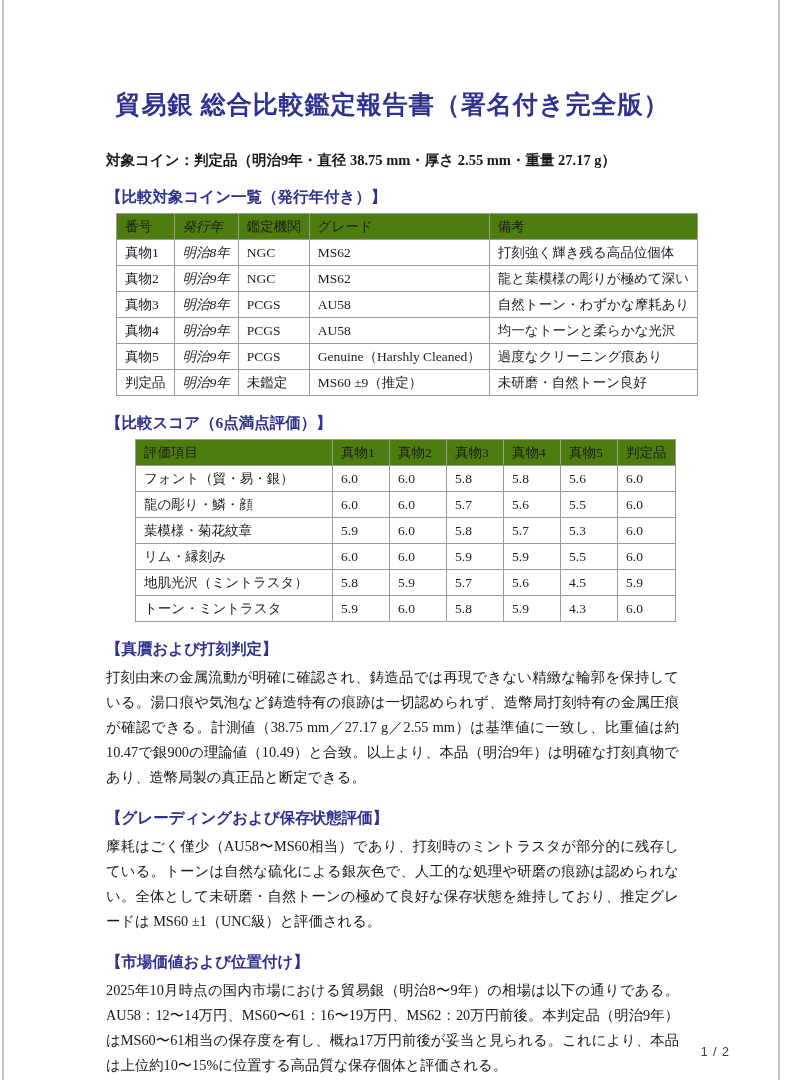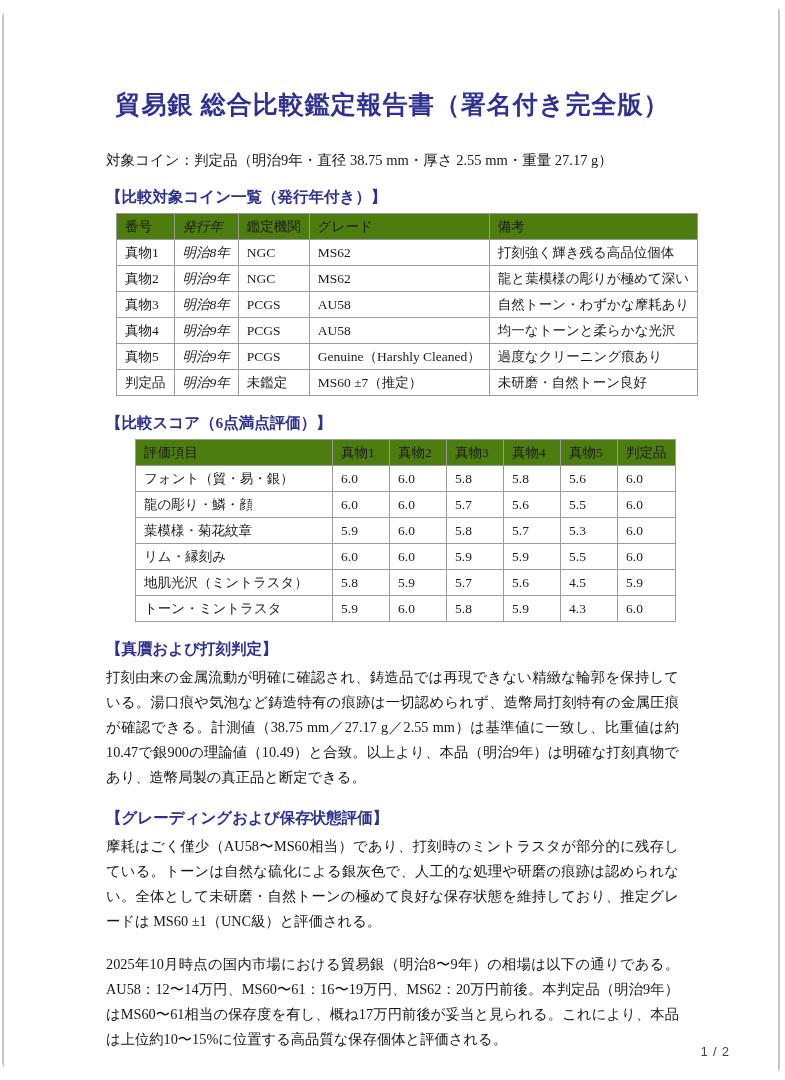--- a/index.html
+++ b/index.html
@@ -5,38 +5,38 @@
   html, body { margin: 0; padding: 0; background: #ffffff; }
   .page {
     position: relative;
     width: 785px;
     height: 1080px;
     background: #ffffff;
     font-family: "Liberation Serif", "DejaVu Serif", serif;
     color: #1b1b1b;
     overflow: hidden;
     margin: 0 auto;
-    border-radius: 26px;
   }
   .edge { position: absolute; top: 0; bottom: 0; width: 2px; background: #c6c6cc; }
   .edge-left { left: 2px; }
   .edge-right { right: 5px; }
   .content { padding: 88px 106px 0 106px; }
   .doc-title {
     font-size: 25px;
     font-weight: bold;
     color: #2e3190;
     text-align: center;
     letter-spacing: 1px;
     margin: 0 0 30px 0;
   }
   .subject-line {
     font-size: 14.5px;
     margin: 0 0 8px 0;
     color: #171717;
+    font-weight: bold;
   }
   .sec-heading {
     font-size: 15.5px;
     font-weight: bold;
     color: #2e3190;
     margin: 17px 0 5px 0;
   }
   table {
     border-collapse: collapse;
     font-size: 13.5px;
@@ -135,21 +135,21 @@
             <td>真物5</td>
             <td>明治9年</td>
             <td>PCGS</td>
             <td>Genuine（Harshly Cleaned）</td>
             <td>過度なクリーニング痕あり</td>
           </tr>
           <tr>
             <td>判定品</td>
             <td>明治9年</td>
             <td>未鑑定</td>
-            <td>MS60 ±7（推定）</td>
+            <td>MS60 ±9（推定）</td>
             <td>未研磨・自然トーン良好</td>
           </tr>
         </tbody>
     </table>
 
     <div class="sec-heading">【比較スコア（6点満点評価）】</div>
     <table class="score-table">
       <thead>
           <tr>
             <th>評価項目</th>
@@ -223,19 +223,20 @@
       <div class="sec-heading">【真贋および打刻判定】</div>
       <p class="body-para">打刻由来の金属流動が明確に確認され、鋳造品では再現できない精緻な輪郭を保持している。湯口痕や気泡など鋳造特有の痕跡は一切認められず、造幣局打刻特有の金属圧痕が確認できる。計測値（38.75 mm／27.17 g／2.55 mm）は基準値に一致し、比重値は約10.47で銀900の理論値（10.49）と合致。以上より、本品（明治9年）は明確な打刻真物であり、造幣局製の真正品と断定できる。</p>
     </div>
 
     <div class="para-block">
       <div class="sec-heading">【グレーディングおよび保存状態評価】</div>
       <p class="body-para">摩耗はごく僅少（AU58〜MS60相当）であり、打刻時のミントラスタが部分的に残存している。トーンは自然な硫化による銀灰色で、人工的な処理や研磨の痕跡は認められない。全体として未研磨・自然トーンの極めて良好な保存状態を維持しており、推定グレードは MS60 ±1（UNC級）と評価される。</p>
     </div>
 
     <div class="para-block">
+      <div class="sec-heading">【市場価値および位置付け】</div>
       <p class="body-para">2025年10月時点の国内市場における貿易銀（明治8〜9年）の相場は以下の通りである。AU58：12〜14万円、MS60〜61：16〜19万円、MS62：20万円前後。本判定品（明治9年）はMS60〜61相当の保存度を有し、概ね17万円前後が妥当と見られる。これにより、本品は上位約10〜15%に位置する高品質な保存個体と評価される。</p>
     </div>
 
   </div>
 
   <div class="page-number">1 / 2</div>
 </div>
 
 </body></html>

